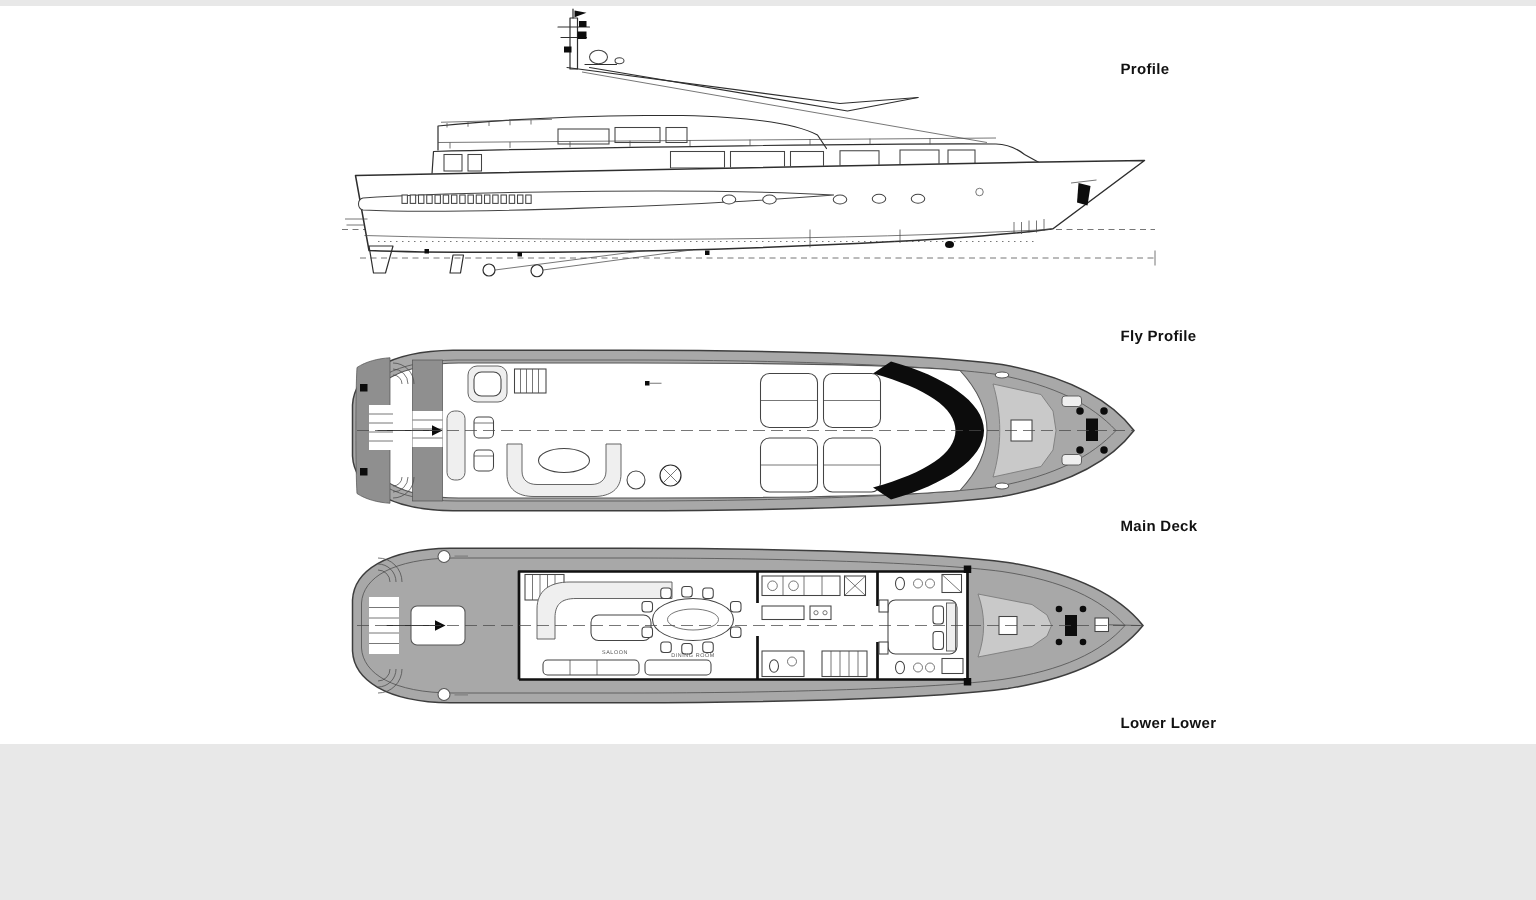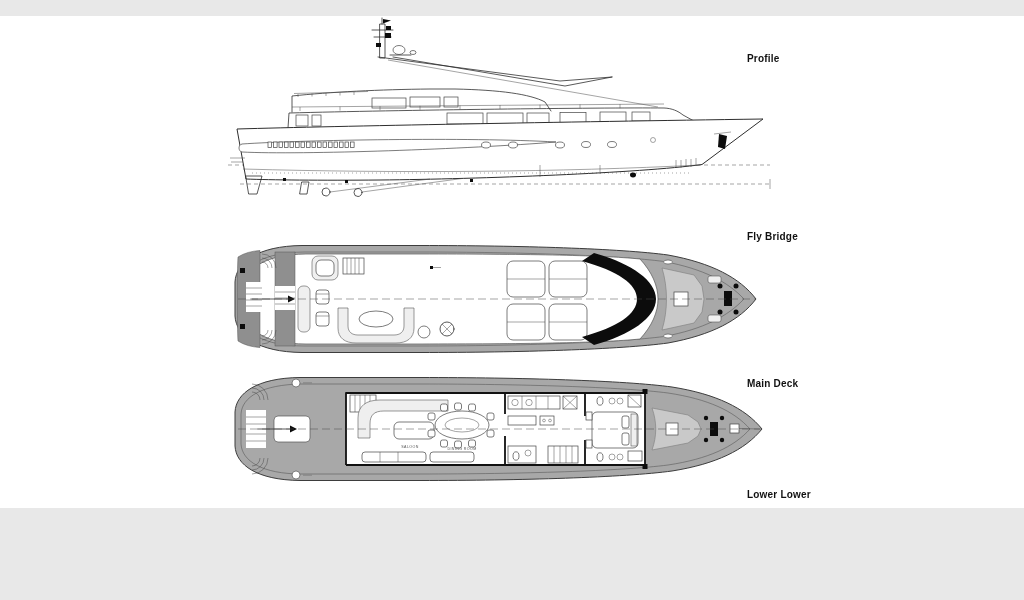--- a/index.html
+++ b/index.html
@@ -1,17 +1,17 @@
 <!DOCTYPE html>
 <html><head>
 <meta charset="utf-8">
 <style>
   html,body { margin:0; padding:0; background:#e8e8e8; }
   .sheet {
-    position:relative; width:1024px; height:492px; margin:16px auto;
+    position:relative; width:1024px; height:492px; margin:4px auto;
     background:#ffffff; overflow:hidden;
     font-family:"Liberation Sans", sans-serif;
   }
   .sheet svg { position:absolute; left:0; top:0; }
   .view-label {
     position:absolute; left:747px;
     font-family:"Liberation Sans", sans-serif;
     font-size:10px; font-weight:bold; color:#111111; letter-spacing:.2px;
     white-space:nowrap;
   }
@@ -543,17 +543,17 @@
       <line class="smudge" x1="560" y1="532" x2="574" y2="532"></line>
       <line class="smudge" x1="614" y1="554" x2="628" y2="554"></line>
       <line class="smudge" x1="664" y1="534" x2="678" y2="534"></line>
       <line class="smudge" x1="704" y1="556" x2="714" y2="556"></line>
     </g>
     <line class="lnt" x1="238" y1="556" x2="786" y2="556" stroke-dasharray="8 4"></line>
   </g>
 </svg>
 
 <div class="view-label" style="top:37px">Profile</div>
-<div class="view-label" style="top:215px">Fly Bridge</div>
-<div class="view-label" style="top:362px">Main Deck</div>
+<div class="view-label" style="top:215px">Fly Profile</div>
+<div class="view-label" style="top:342px">Main Deck</div>
 <div class="view-label" style="top:473px">Lower Lower</div>
 
 </div>
 
 </body></html>

